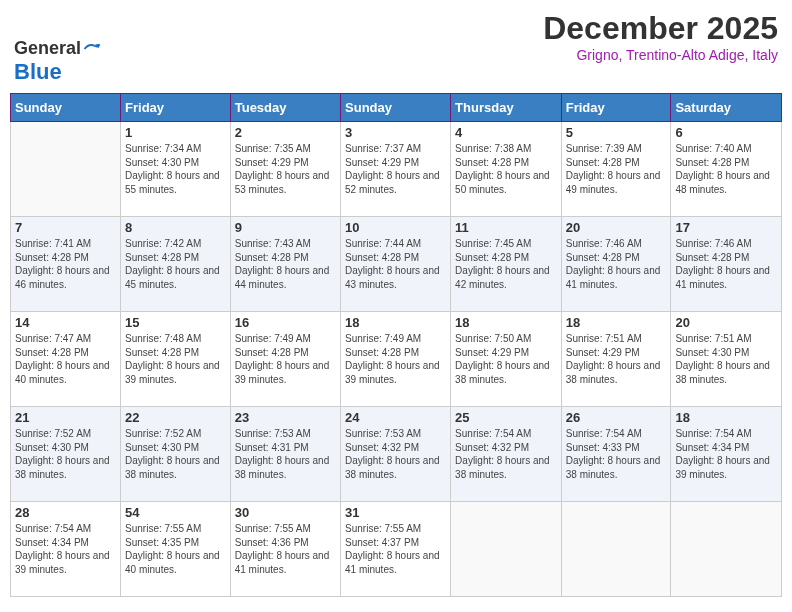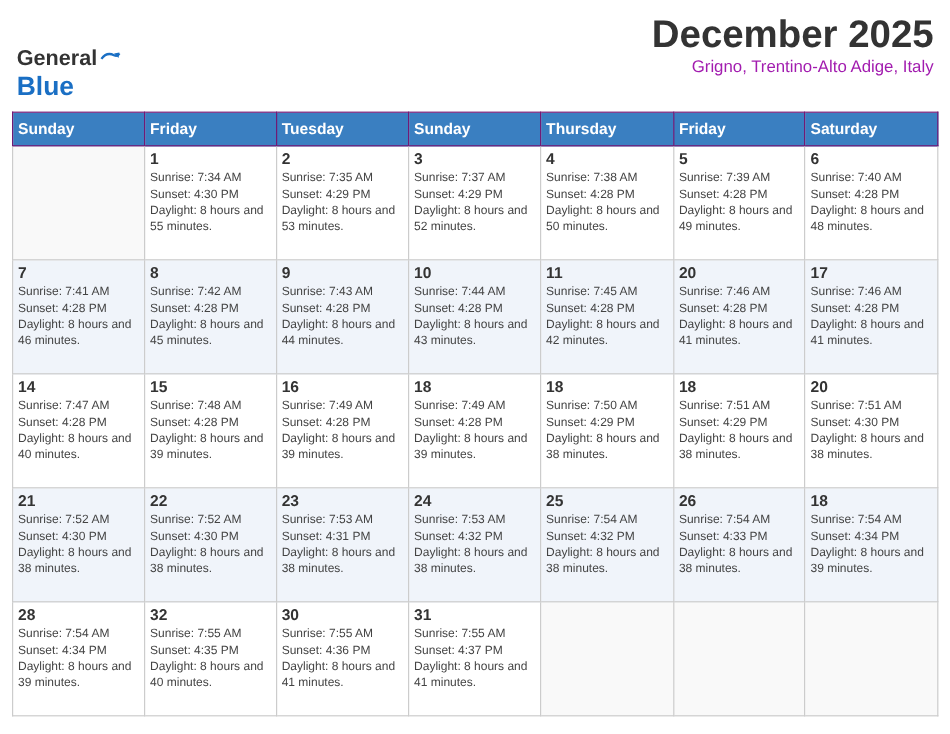--- a/index.html
+++ b/index.html
@@ -242,21 +242,21 @@
           <span class="day-number">18</span>
           <div class="day-info">Sunrise: 7:54 AM<br>Sunset: 4:34 PM<br>Daylight: 8 hours and 39 minutes.</div>
         </td>
       </tr>
       <tr>
         <td>
           <span class="day-number">28</span>
           <div class="day-info">Sunrise: 7:54 AM<br>Sunset: 4:34 PM<br>Daylight: 8 hours and 39 minutes.</div>
         </td>
         <td>
-          <span class="day-number">32</span>
+          <span class="day-number">54</span>
           <div class="day-info">Sunrise: 7:55 AM<br>Sunset: 4:35 PM<br>Daylight: 8 hours and 40 minutes.</div>
         </td>
         <td>
           <span class="day-number">30</span>
           <div class="day-info">Sunrise: 7:55 AM<br>Sunset: 4:36 PM<br>Daylight: 8 hours and 41 minutes.</div>
         </td>
         <td>
           <span class="day-number">31</span>
           <div class="day-info">Sunrise: 7:55 AM<br>Sunset: 4:37 PM<br>Daylight: 8 hours and 41 minutes.</div>
         </td>

